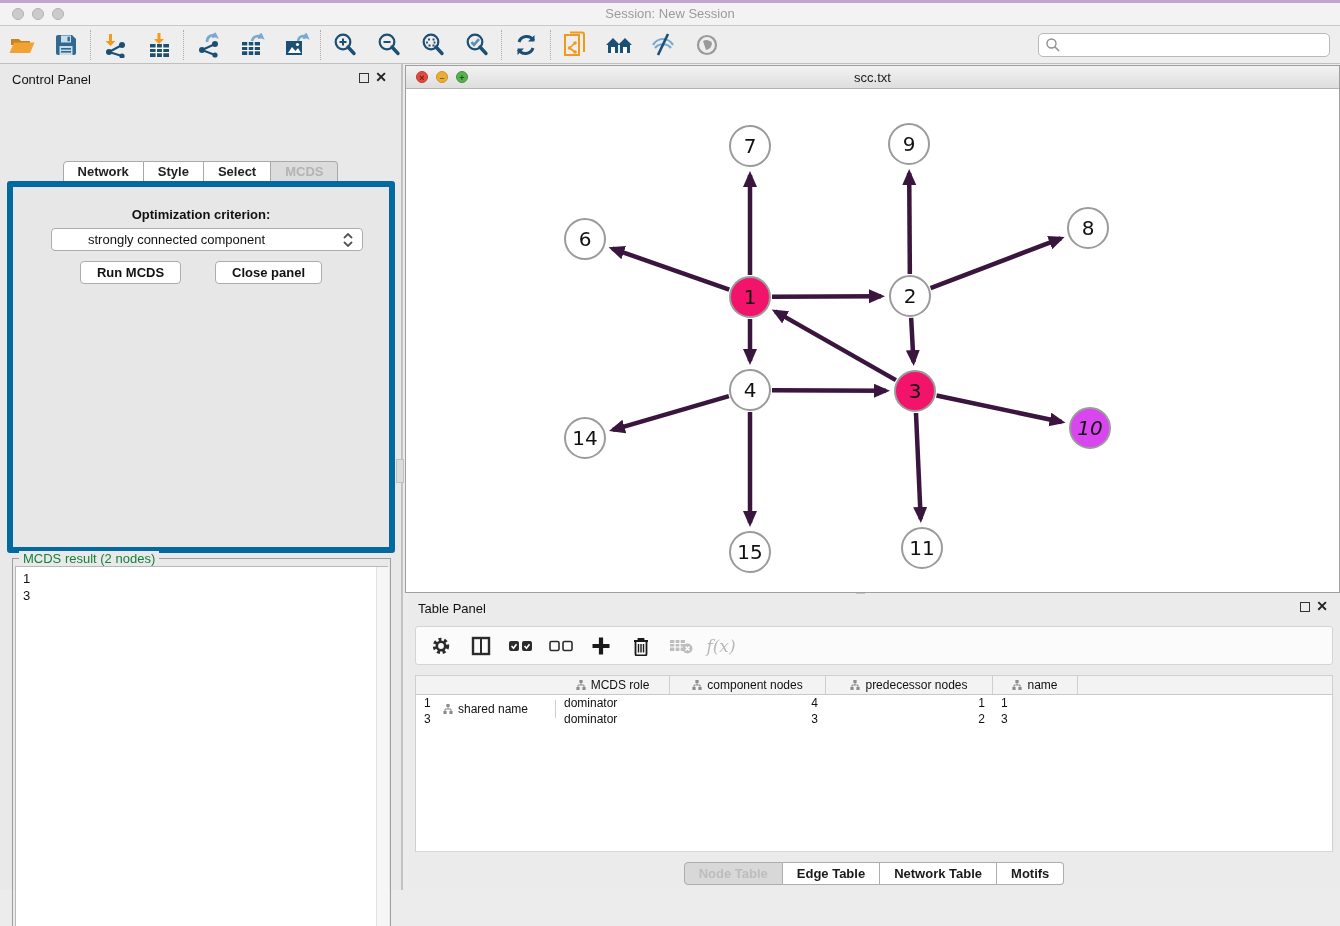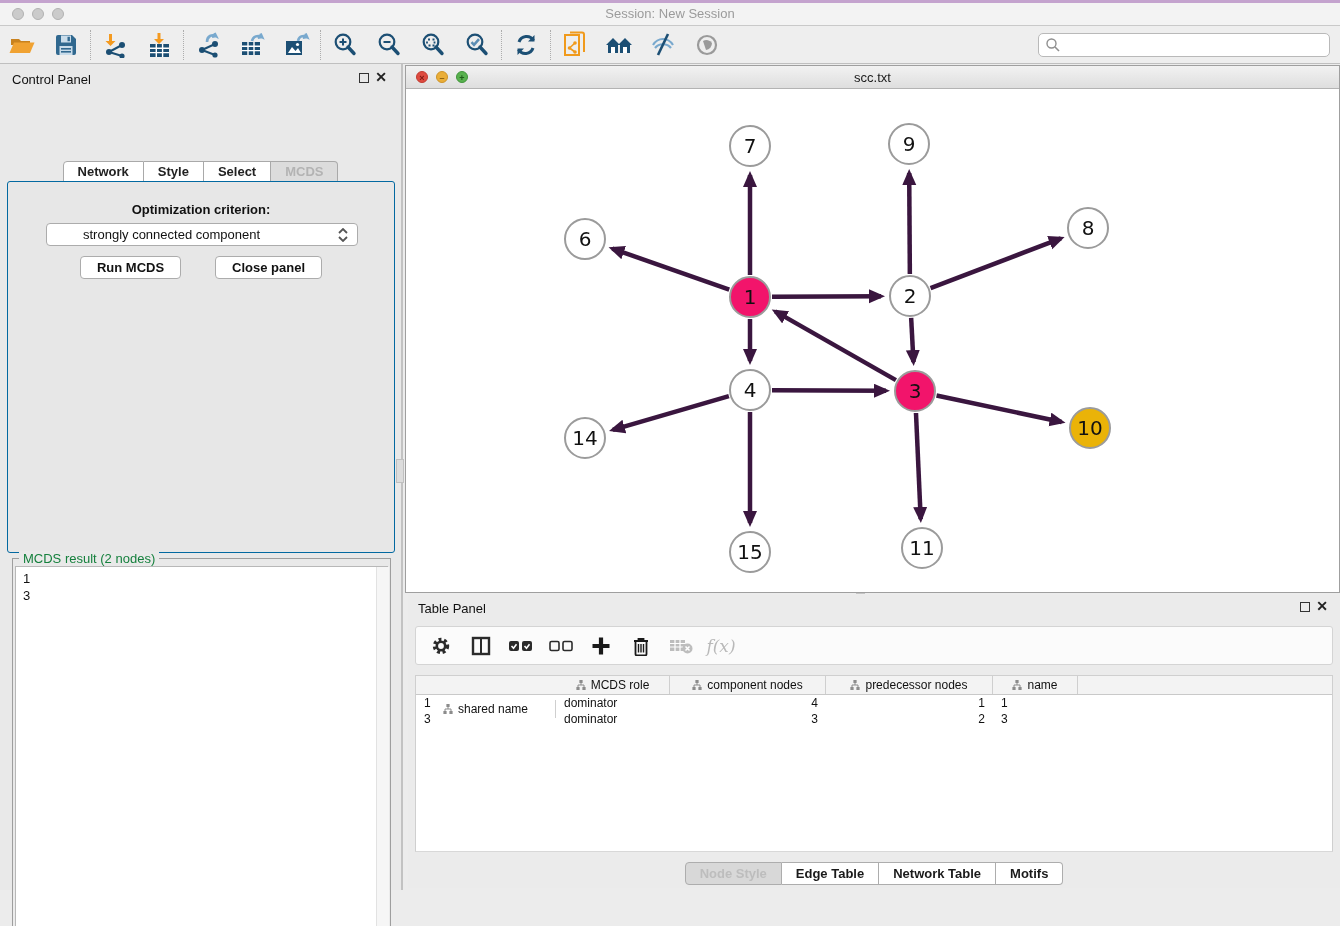--- a/index.html
+++ b/index.html
@@ -26,21 +26,21 @@
   .panel-float { position:absolute; top:9px; width:10px; height:10px; border:1.5px solid #333; }
   .panel-close { position:absolute; top:4px; font-size:14px; font-weight:bold; color:#222; line-height:18px; }
   .cp-header .panel-float { right:32px; } .cp-header .panel-close { right:14px; }
 
   .cp-tabs { position:absolute; left:0; top:97px; width:100%; display:flex; justify-content:center; }
   .cp-tab { height:21px; padding:0 14px; background:#FFFFFF; border:1px solid #A9A9A9; border-left-width:0; font-size:13px; font-weight:bold; color:#222; display:flex; align-items:center; }
   .cp-tab:first-child { border-left-width:1px; border-top-left-radius:4px; }
   .cp-tab:last-child { border-top-right-radius:4px; }
   .cp-tab.disabled { background:#DCDCDC; color:#B3B3B3; }
 
-  .cp-content { position:absolute; left:7px; top:117px; width:388px; height:372px; background:#E7E7E7; border:1px solid #0369a1; border-radius:3px; }
+  .cp-content { position:absolute; left:7px; top:117px; width:388px; height:372px; background:#E7E7E7; border:6px solid #0369a1; border-radius:3px; }
   .opt-label { margin-top:20px; text-align:center; font-size:13px; font-weight:bold; color:#111; }
   .dropdown { position:absolute; left:38px; top:41px; width:312px; height:23px; background:#FFFFFF; border:1px solid #ACACAC; border-radius:4px; display:flex; align-items:center; padding:0 8px 0 12px; font-size:13px; color:#111; }
   .dropdown .dd-text { flex:1;margin-left:24px; }
   .cp-buttons { position:absolute; left:0; top:74px; width:100%; display:flex; justify-content:center; gap:34px; }
   .cp-btn { height:23px; padding:0 16px; background:#FFFFFF; border:1px solid #ACACAC; border-radius:4px; font-size:13px; font-weight:bold; color:#111; display:flex; align-items:center; }
 
   .result-group { position:absolute; left:12px; top:494px; width:379px; height:383px; border:1px solid #9E9E9E; }
   .result-legend { position:absolute; left:6px; top:-8px; background:#E9E9E9; padding:0 4px; font-size:13px; color:#15803d; }
   .result-area { position:absolute; left:2px; top:7px; width:373px; height:372px; background:#FFFFFF; border:1px solid #B8B8B8; font-size:13px; color:#111; padding:3px 0 0 7px; white-space:pre-line; line-height:17px; }
   .result-scroll { position:absolute; right:1px; top:8px; width:13px; height:370px; background:#F6F6F6; border-left:1px solid #E2E2E2; }
@@ -303,21 +303,21 @@
       </svg>
       <div class="gnode" style="left: 323px; top: 36px; background: rgb(255, 255, 255); border-color: rgb(155, 155, 155);">7</div>
       <div class="gnode" style="left: 482px; top: 34px; background: rgb(255, 255, 255); border-color: rgb(155, 155, 155);">9</div>
       <div class="gnode" style="left: 158px; top: 129px; background: rgb(255, 255, 255); border-color: rgb(155, 155, 155);">6</div>
       <div class="gnode" style="left: 661px; top: 118px; background: rgb(255, 255, 255); border-color: rgb(155, 155, 155);">8</div>
       <div class="gnode" style="left: 323px; top: 187px; background: rgb(242, 20, 107); border-color: rgb(155, 155, 155);">1</div>
       <div class="gnode" style="left: 483px; top: 186px; background: rgb(255, 255, 255); border-color: rgb(155, 155, 155);">2</div>
       <div class="gnode" style="left: 323px; top: 280px; background: rgb(255, 255, 255); border-color: rgb(155, 155, 155);">4</div>
       <div class="gnode" style="left: 488px; top: 281px; background: rgb(242, 20, 107); border-color: rgb(155, 155, 155);">3</div>
       <div class="gnode" style="left: 158px; top: 328px; background: rgb(255, 255, 255); border-color: rgb(155, 155, 155);">14</div>
-      <div class="gnode" style="left: 663px; top: 318px; background: #eab308; border-color: rgb(155, 155, 155);">10</div>
+      <div class="gnode" style="left: 663px; top: 318px; background: #d946ef; border-color: rgb(155, 155, 155); font-style: italic;">10</div>
       <div class="gnode" style="left: 323px; top: 442px; background: rgb(255, 255, 255); border-color: rgb(155, 155, 155);">15</div>
       <div class="gnode" style="left: 495px; top: 438px; background: rgb(255, 255, 255); border-color: rgb(155, 155, 155);">11</div>
     </div>
 </div>
 
 <div class="table-panel">
   <div class="tp-header">
     <span class="tp-title">Table Panel</span>
     <span class="panel-float"></span>
     <span class="panel-close">✕</span>
@@ -434,21 +434,21 @@
           <div class="tp-td al" style="width: 140px;">3</div>
           <div class="tp-td al" style="width: 114px;">dominator</div>
           <div class="tp-td ar" style="width: 156px;">3</div>
           <div class="tp-td ar" style="width: 167px;">2</div>
           <div class="tp-td al" style="width: 85px;">3</div>
         </div>
       </div>
   </div>
 
   <div class="tp-tabs-strip">
-    <div class="tp-tab disabled">Node Style</div>
+    <div class="tp-tab disabled">Node Table</div>
     <div class="tp-tab">Edge Table</div>
     <div class="tp-tab">Network Table</div>
     <div class="tp-tab">Motifs</div>
   </div>
 </div>
 
 <div class="status-bar">
   <div class="status-list-btn">
     <svg width="18" height="14" viewBox="0 0 18 14">
       <rect x="0" y="1" width="2.6" height="2.6" fill="#1A1A1A"></rect>

